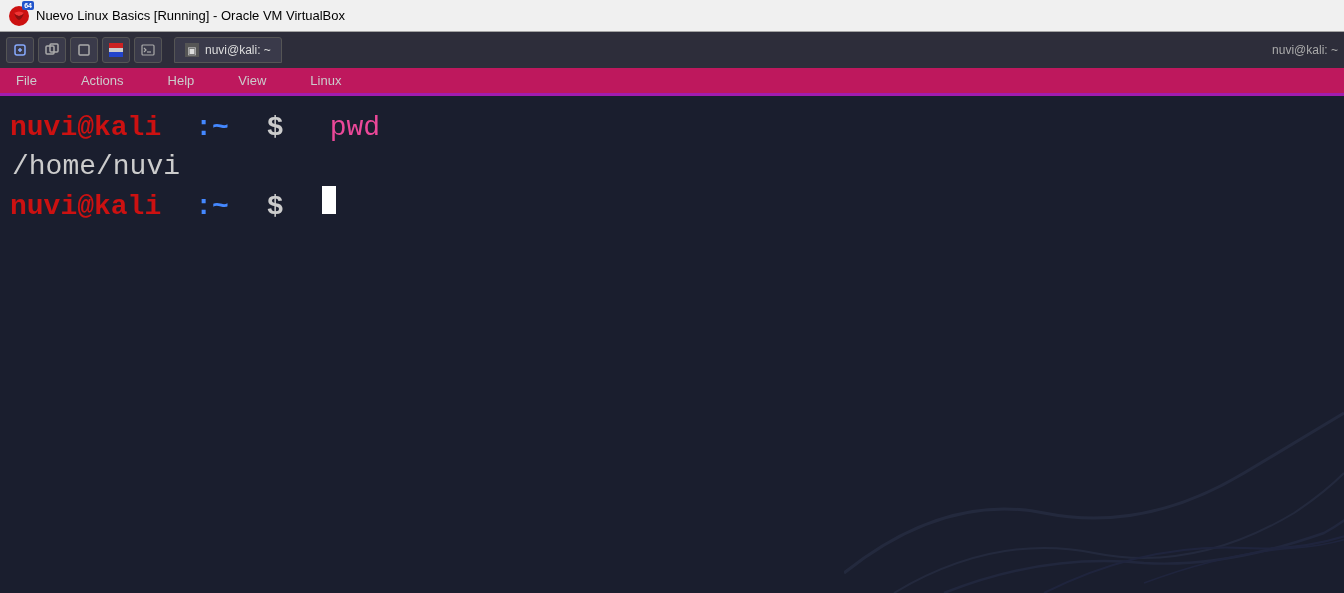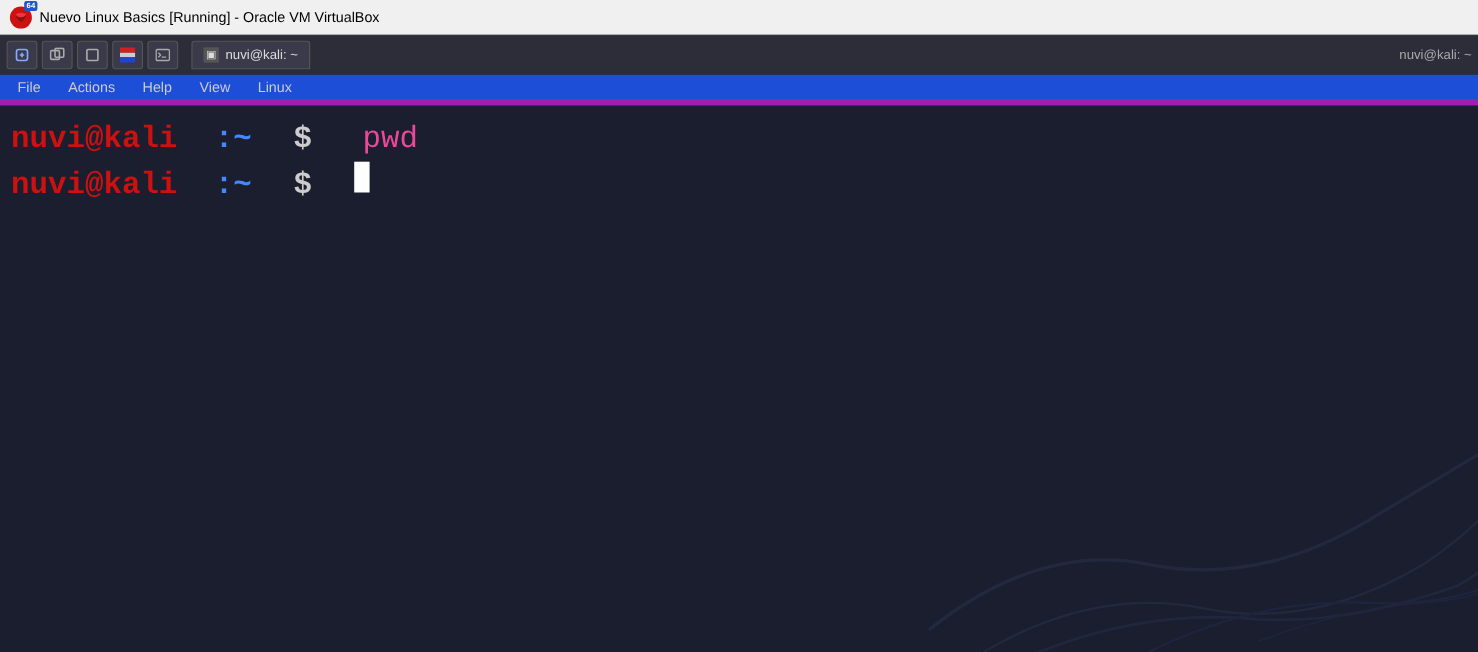--- a/index.html
+++ b/index.html
@@ -73,25 +73,25 @@
     .user-info {
       margin-left: auto;
       font-size: 12px;
       color: #aaa;
     }
 
     
     .menu-bar {
       display: flex;
       align-items: center;
-      background: #1d4ed8;
+      background: #be185d;
       height: 28px;
       padding: 0 10px;
-      gap: 13px;
-      border-bottom: 6px solid #a21caf;
+      gap: 32px;
+      border-bottom: 3px solid #a21caf;
     }
     .menu-item {
       font-size: 13px;
       color: #ccc;
       cursor: pointer;
       padding: 2px 6px;
       border-radius: 3px;
     }
 
     
@@ -263,20 +263,21 @@
 
   <div class="terminal-content">
 
     <div class="prompt-line">
       <span class="prompt-user">nuvi@kali</span>
       <span class="prompt-tilde">:~</span>
       <span class="prompt-dollar">$</span>
       <span class="prompt-cmd"> pwd</span>
     </div>
 
+    <div class="output-line">/home/nuvi</div>
 
     <div class="prompt-line">
       <span class="prompt-user">nuvi@kali</span>
       <span class="prompt-tilde">:~</span>
       <span class="prompt-dollar">$</span>
       <span class="cursor"></span>
     </div>
   </div>
 </div>
 

